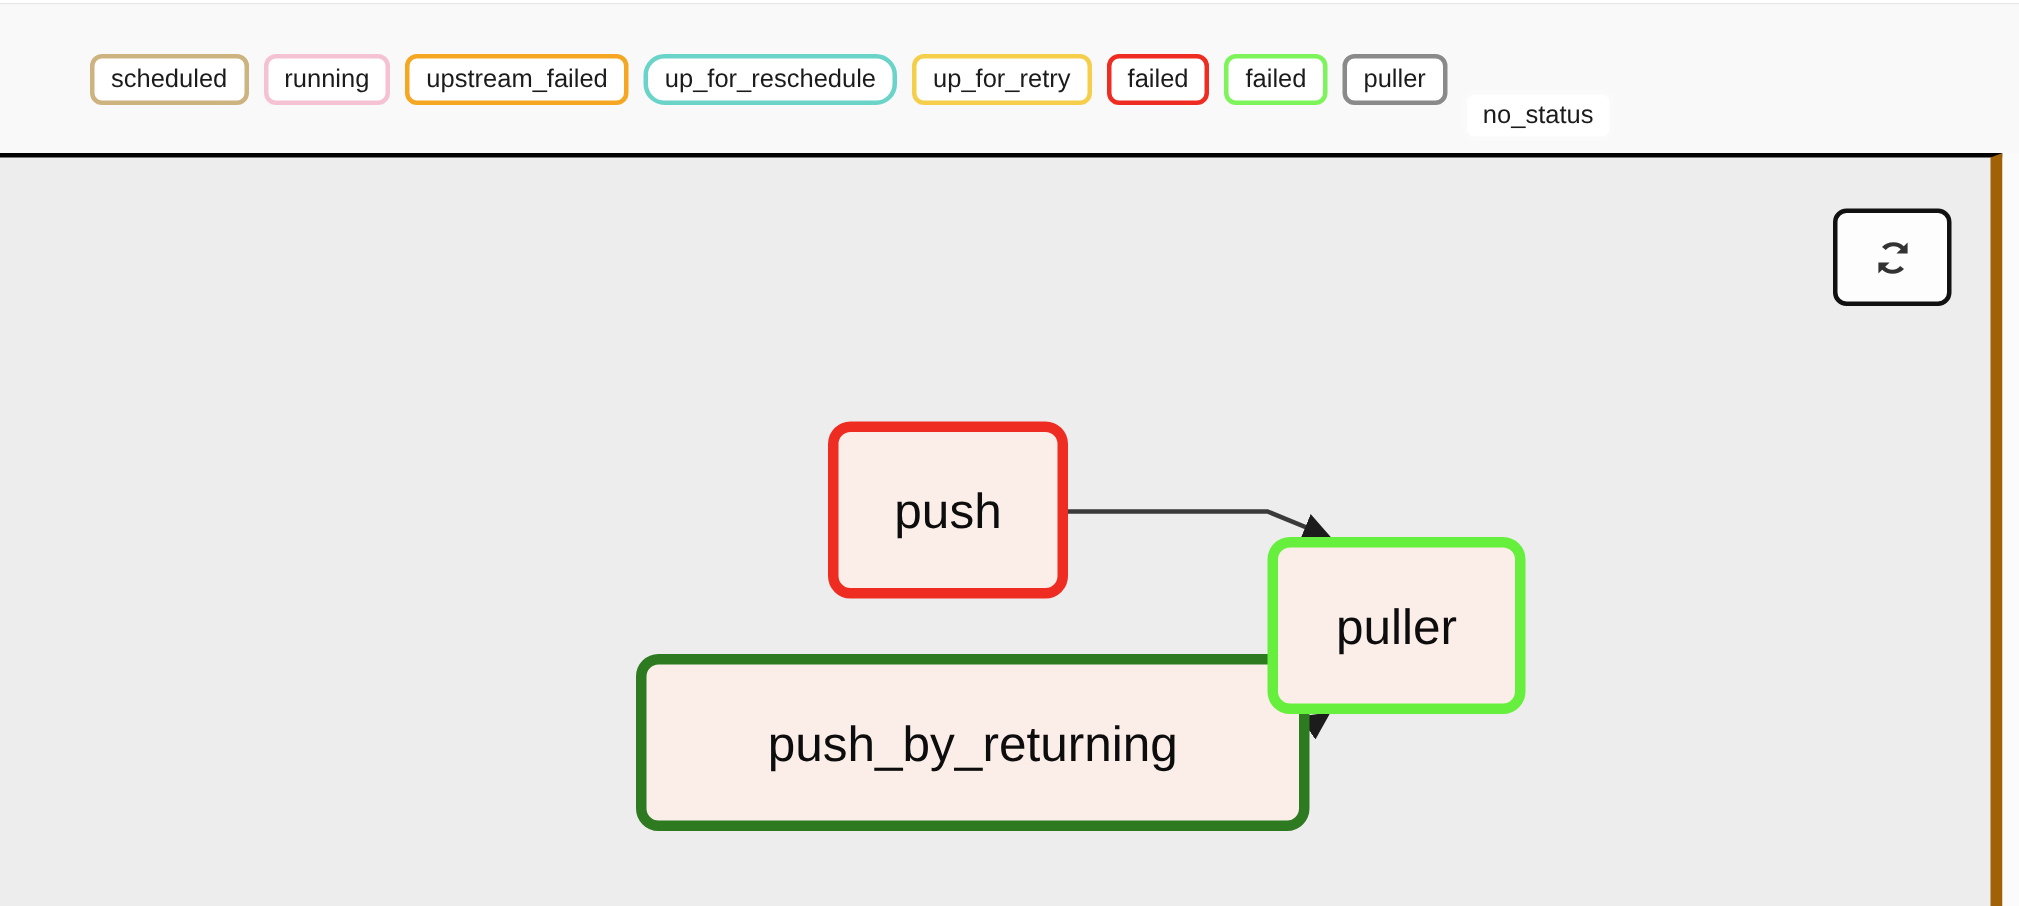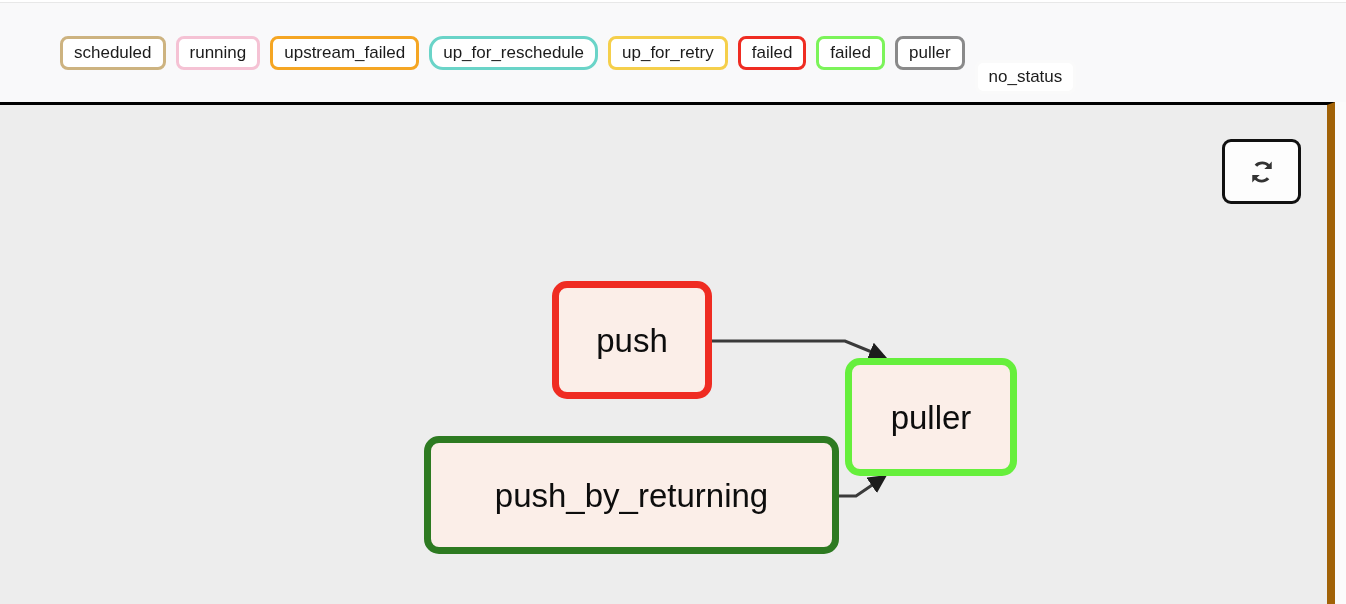--- a/index.html
+++ b/index.html
@@ -163,21 +163,21 @@
     <g id="edge-paths">
         <path d="M 712 236 L 845 236 L 884 252" fill="none" stroke="#3a3a3a" stroke-width="3" marker-end="url(#arrow)"></path>
         <path d="M 839 391 L 856 391 L 884 372" fill="none" stroke="#3a3a3a" stroke-width="3" marker-end="url(#arrow)"></path>
       </g>
   </svg>
 
   <div id="node-layer">
       <div class="task-node" style="left: 552px; top: 176px; width: 160px; height: 118px; border-color: rgb(239, 44, 34); background: rgb(251, 238, 232);">
         <span>push</span>
       </div>
-      <div class="task-node" style="left: 424px; top: 331px; width: 415px; height: 118px; border-color: rgb(45, 122, 33); background: rgb(251, 238, 232);">
+      <div class="task-node" style="left: 424px; top: 331px; width: 449px; height: 118px; border-color: rgb(45, 122, 33); background: rgb(251, 238, 232);">
         <span>push_by_returning</span>
       </div>
       <div class="task-node" style="left: 845px; top: 253px; width: 172px; height: 118px; border-color: rgb(102, 239, 60); background: rgb(251, 238, 232);">
         <span>puller</span>
       </div>
     </div>
 </div>
 
 <div id="canvas-right-gutter"></div>
 

